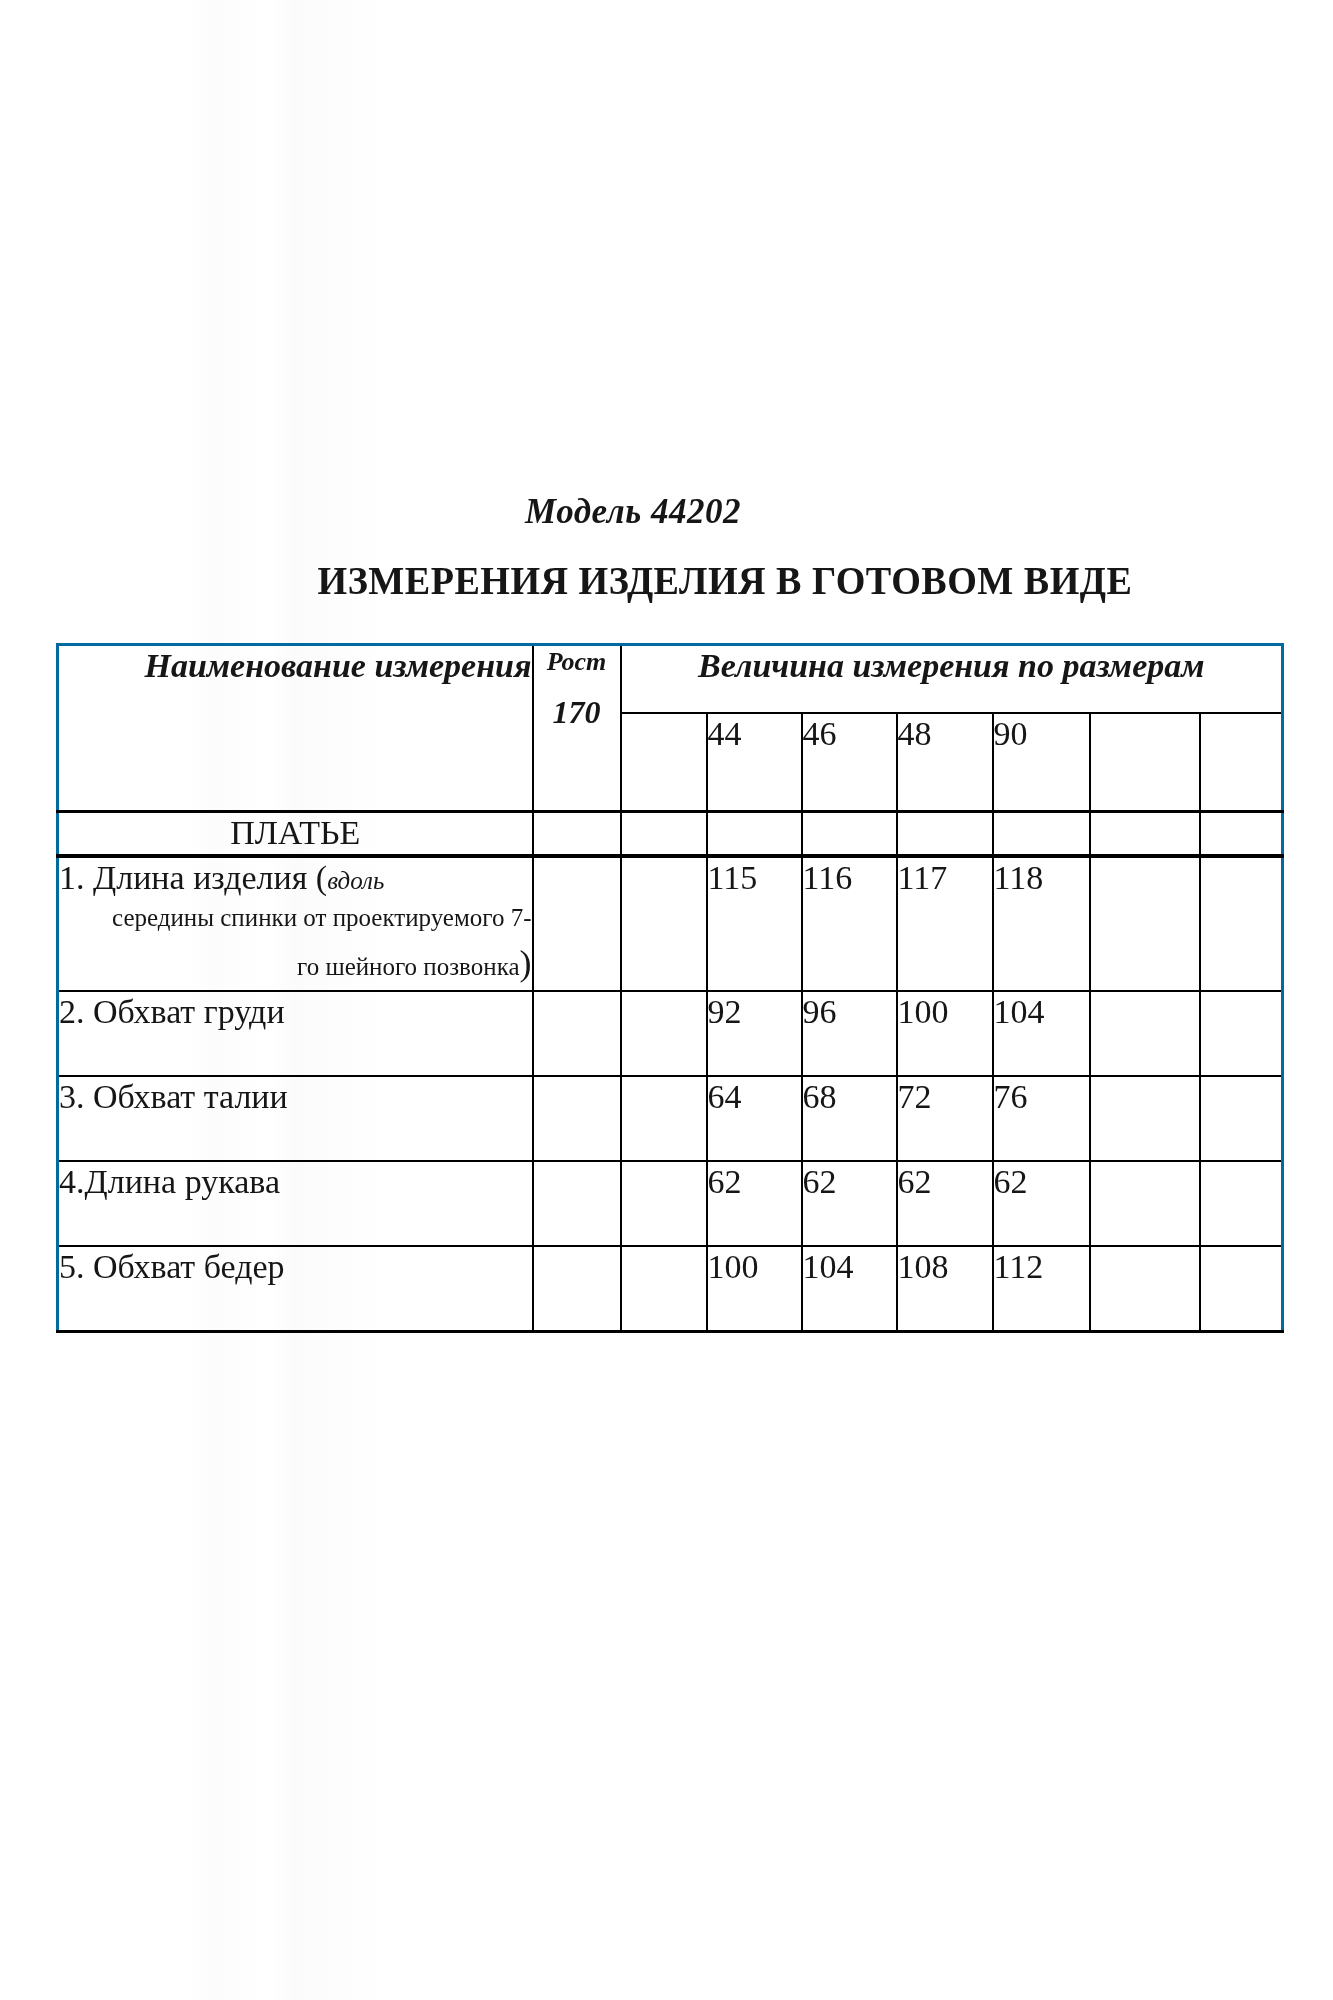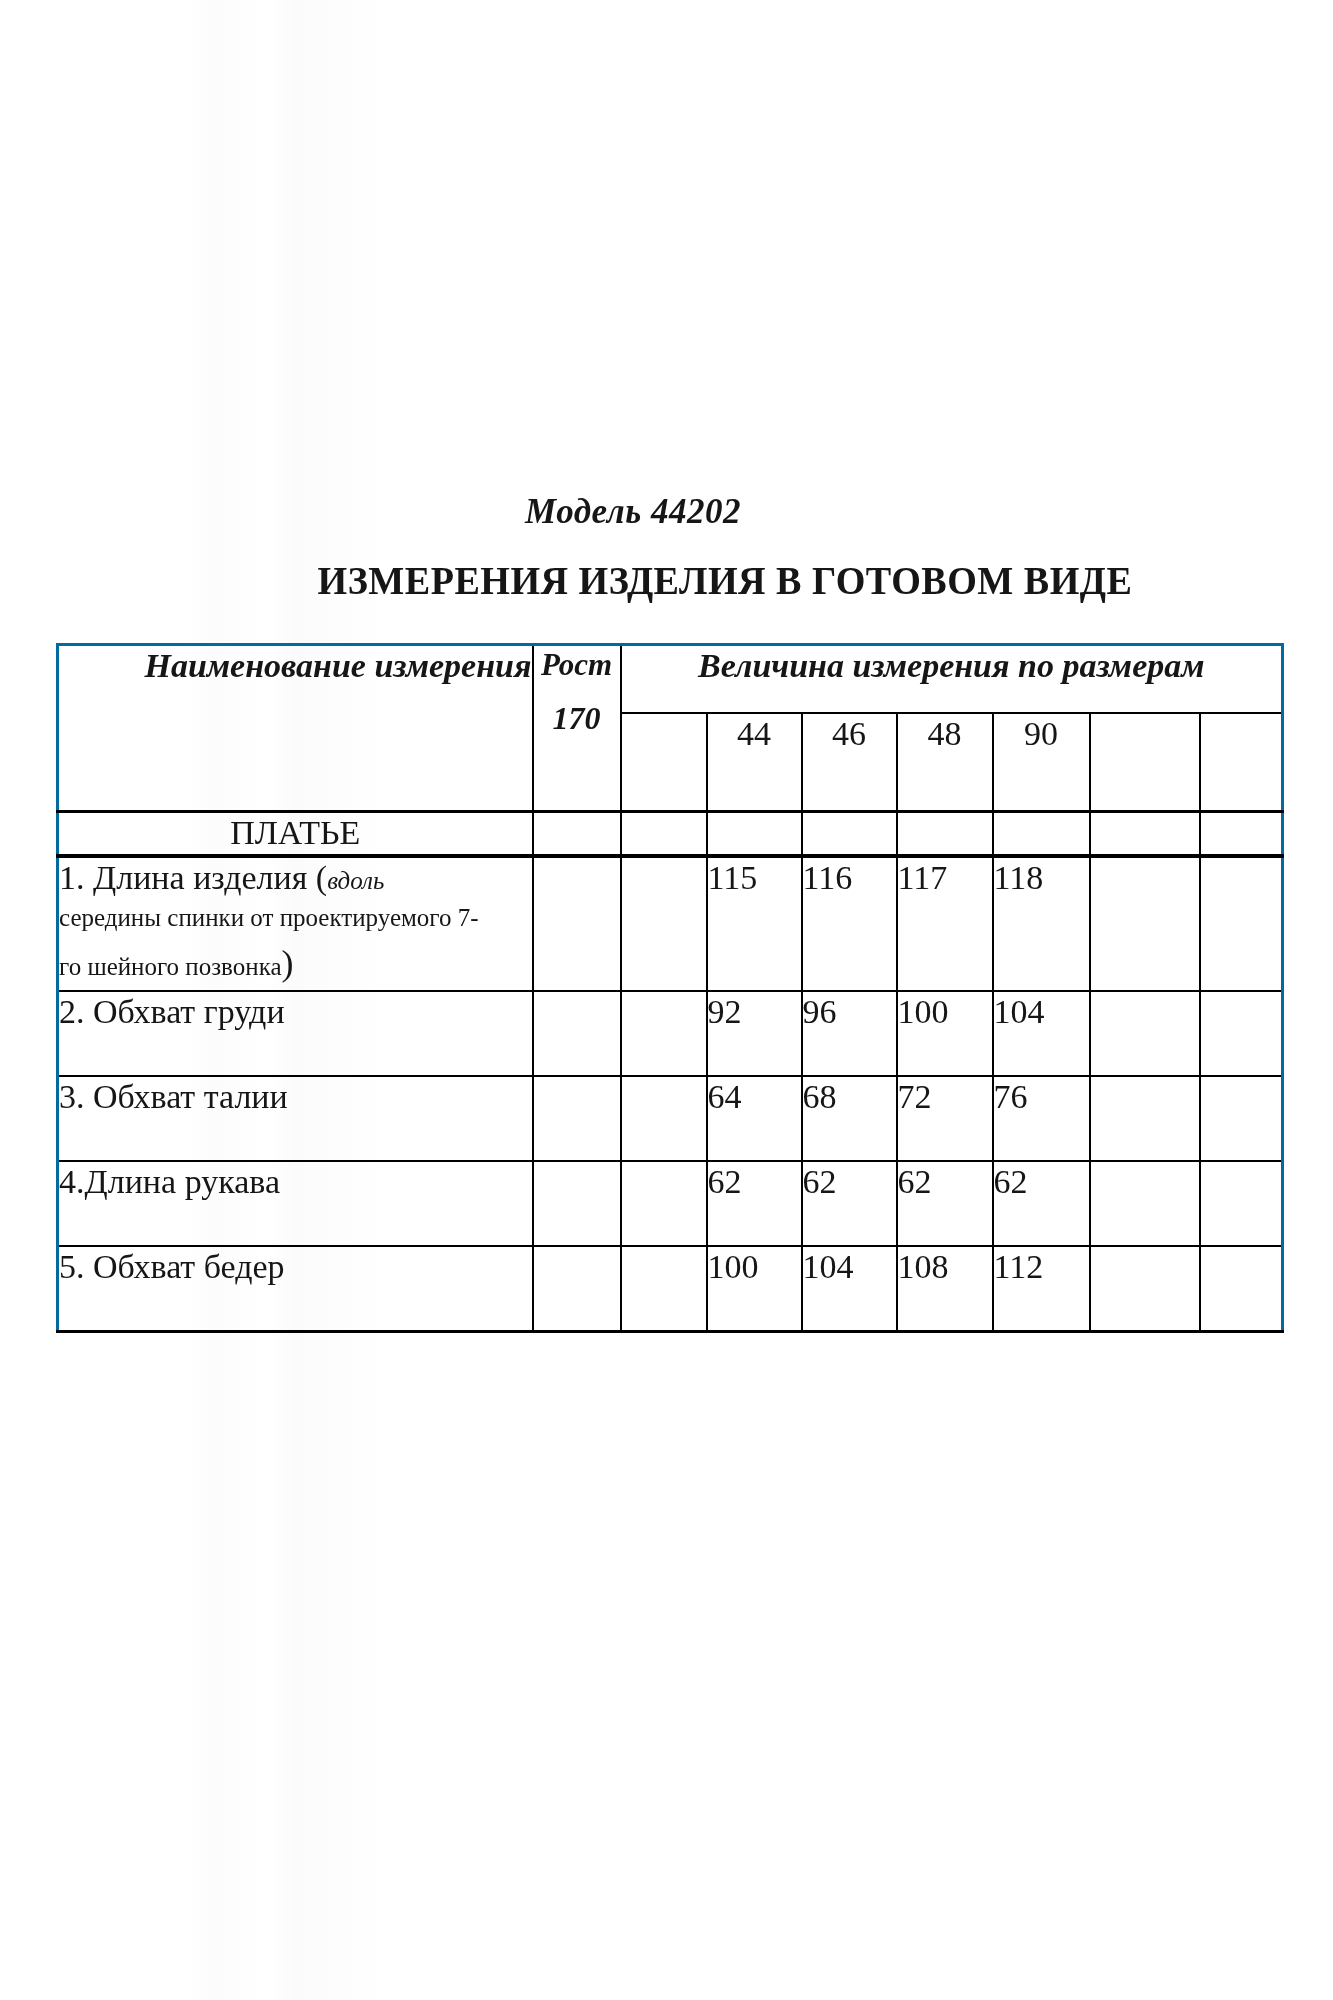--- a/index.html
+++ b/index.html
@@ -58,39 +58,39 @@
 
   td.c-name-hdr{
     vertical-align:middle;text-align:right;
     padding:0 22px 46px 10px;
     font-size:30px;font-weight:bold;font-style:italic;
   }
   td.c-rost{
     text-align:center;padding-top:26px;
     font-weight:bold;font-style:italic;
   }
-  .rost-label{font-size:31px;display:block;}
+  .rost-label{font-size:26px;display:block;}
   .rost-value{font-size:32px;display:block;margin-top:16px;}
   td.c-sizes-hdr{
     vertical-align:middle;text-align:center;
     padding-left:28px;padding-bottom:4px;
     font-size:31px;font-weight:bold;font-style:italic;
   }
   td.c-size{
-    padding:4px 0 0 13px;text-align:center;font-size:34px;margin-left:30px;
+    padding:4px 0 0 13px;text-align:left;font-size:34px;margin-left:30px;
   }
   td.c-section{
     vertical-align:middle;text-align:center;
     padding-left:130px;font-size:34px;
   }
   td.c-label{
     padding:3px 8px 0 16px;font-size:34px;
   }
   .note-inline{font-size:25px;font-style:italic;}
-  .note-line{font-size:25px;line-height:1.5;}
+  .note-line{font-size:25px;line-height:1.5;text-align:right;}
   .paren-big{font-size:36px;}
   td.c-value{
     padding:6px 0 0 13px;font-size:34px;
   }
 </style>
 </head>
 <body>
 
 <div class="model-title">Модель 44202</div>
 <div class="doc-heading">ИЗМЕРЕНИЯ ИЗДЕЛИЯ В ГОТОВОМ ВИДЕ</div>

